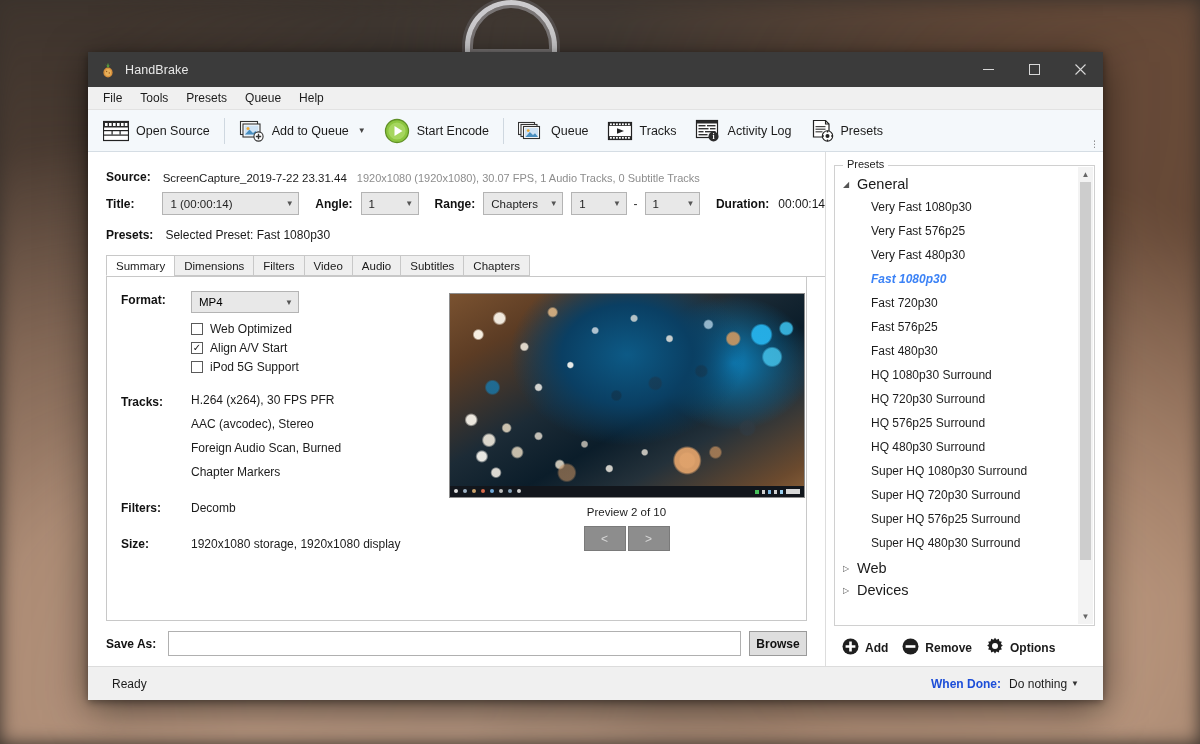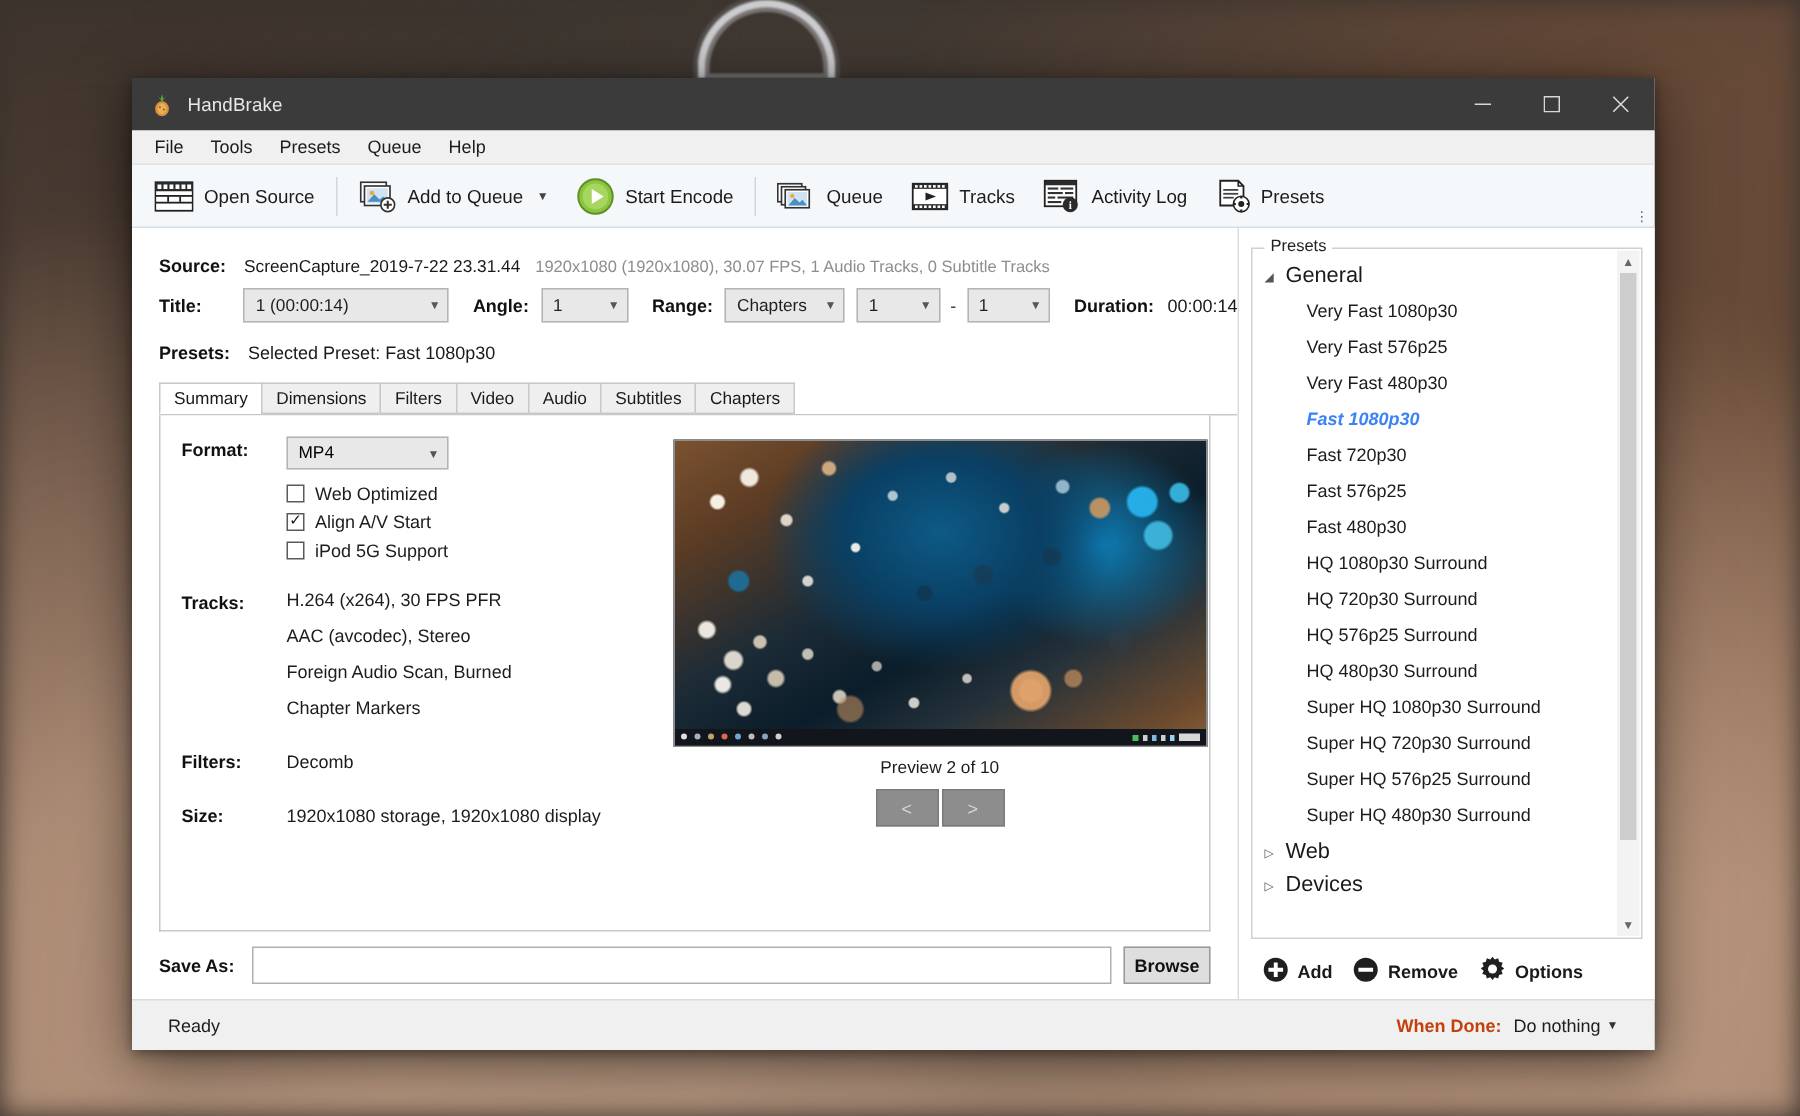--- a/index.html
+++ b/index.html
@@ -210,21 +210,21 @@
   }
   .pa-btn { display:flex; align-items:flex-end; gap:6px; font-size:12px; font-weight:bold; color:#1a1a1a; }
 
   
   .statusbar {
     height:34px; background:#f0f0f0; border-top:1px solid #dcdcdc;
     display:flex; align-items:center; padding:0 24px; flex:0 0 auto;
   }
   .status-text { font-size:12px; color:#1c1c1c; }
   .status-spacer { flex:1 1 auto; }
-  .wd-lbl { font-size:12px; font-weight:bold; color:#c2410c;margin-left:20px; }
+  .wd-lbl { font-size:12px; font-weight:bold; color:#1d4ed8;margin-left:20px; }
   .wd-val { font-size:12px; color:#1c1c1c; margin-left:8px; }
   .wd-caret { font-size:8px; color:#333; margin-left:4px; }
   svg { display:block; }
 </style>
 </head>
 <body>
 
 <div id="desktop-bg"></div>
 <div id="desktop-bg2"></div>
 <div id="bg-arch"></div>

